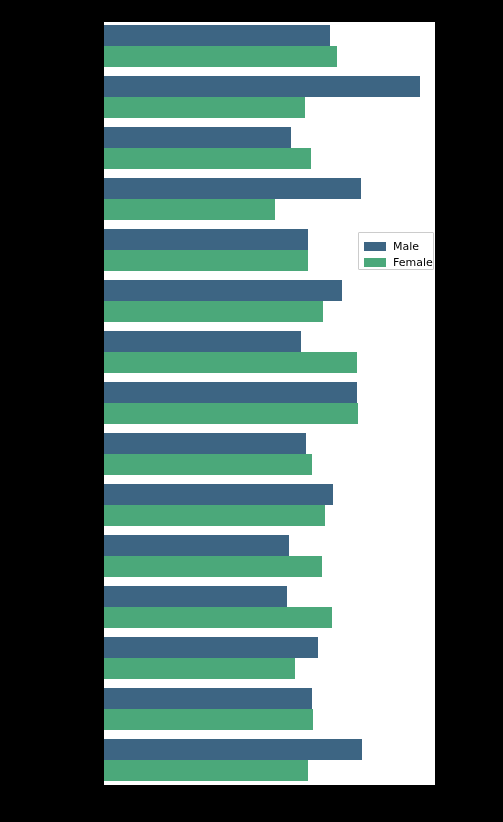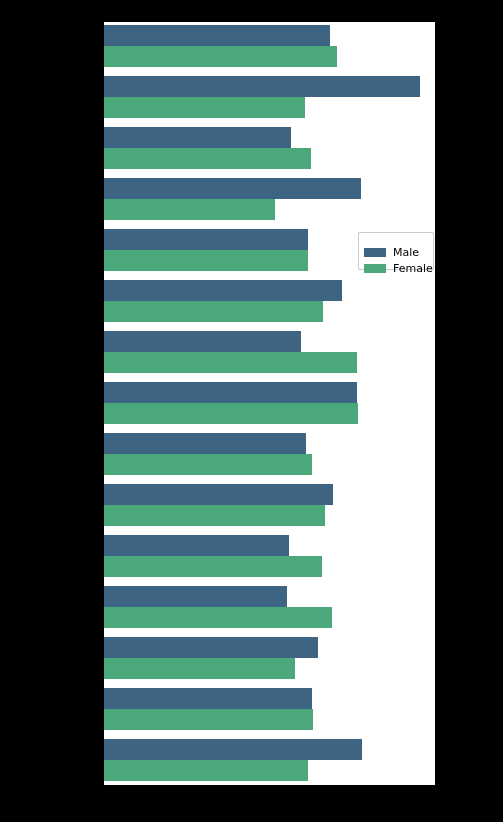--- a/index.html
+++ b/index.html
@@ -54,21 +54,21 @@
   #legend {
     position: absolute;
     left: 254px;           
     top: 210px;            
     width: 76px;
     height: 38px;
     background: #ffffff;
     border: 1px solid #cccccc;
     box-sizing: border-box;
     border-radius: 1px;
-    padding: 12px 5px;
+    padding: 6px 5px;
   }
   .legend-entry {
     display: flex;
     align-items: center;
     height: 14px;
     margin-bottom: 2px;
   }
   .legend-swatch {
     width: 22px;
     height: 9px;

